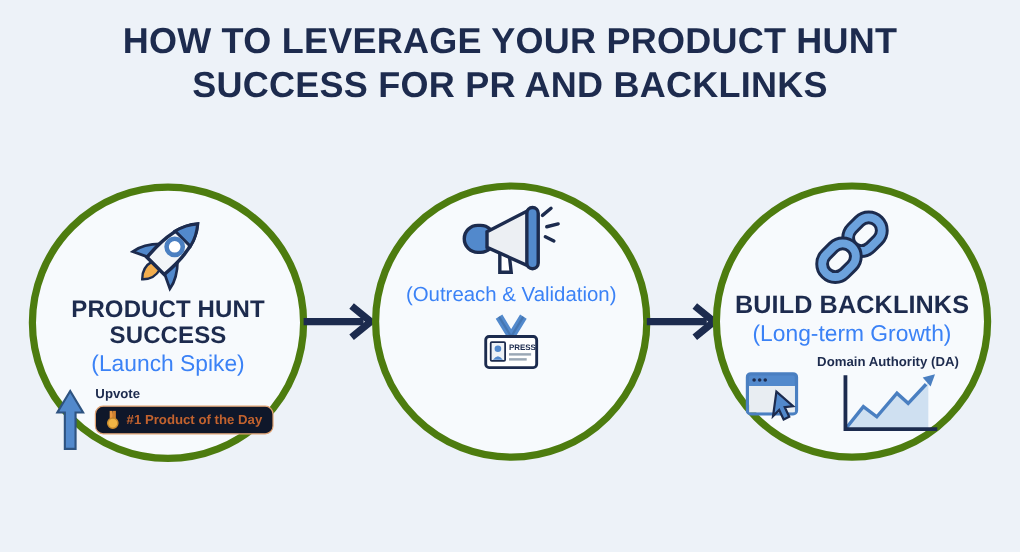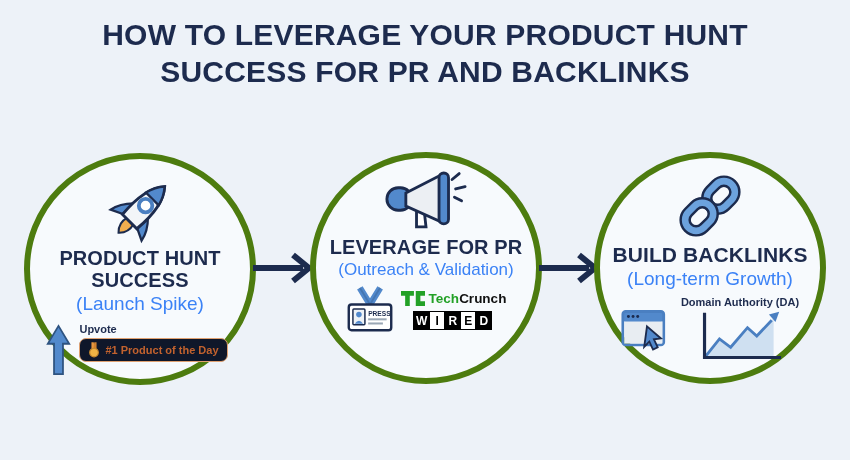--- a/index.html
+++ b/index.html
@@ -115,50 +115,33 @@
 <div class="circle" id="circle-2">
   <svg width="84" height="64" viewBox="0 0 70 54">
     <path d="M57,8 L63,3" stroke="#1c2b4e" stroke-width="2.4" stroke-linecap="round"></path>
     <path d="M60,16 L68,14" stroke="#1c2b4e" stroke-width="2.4" stroke-linecap="round"></path>
     <path d="M59,23 L65,26" stroke="#1c2b4e" stroke-width="2.4" stroke-linecap="round"></path>
     <path d="M27,30 L33,30 L35,48 L27,48 Z" fill="#ffffff" stroke="#1c2b4e" stroke-width="2.4"></path>
     <rect x="2" y="15" width="21" height="19" rx="9.5" fill="#5289cc" stroke="#1c2b4e" stroke-width="2.4"></rect>
     <path d="M18,19.5 L48,4 L48,44 L18,30.5 Z" fill="#eceff3" stroke="#1c2b4e" stroke-width="2.4"></path>
     <rect x="46" y="2.5" width="8" height="43" rx="4" fill="#5289cc" stroke="#1c2b4e" stroke-width="2.4"></rect>
   </svg>
-  <div class="step-title">LEVERAGE FOR PR</div>
   <div class="step-sub">(Outreach &amp; Validation)</div>
   <div class="logos">
     <svg width="48" height="50" viewBox="0 0 52 50">
       <path d="M15,1 L26,19 L37,1" stroke="#5289cc" stroke-width="7" fill="none"></path>
       <path d="M15,1 L26,19 L37,1" stroke="#2e5380" stroke-width="2" fill="none" opacity="0.35"></path>
       <rect x="3" y="19" width="46" height="28" rx="3" fill="#ffffff" stroke="#1c2b4e" stroke-width="2.6"></rect>
       <rect x="7.5" y="24" width="13" height="17" rx="1" fill="#eef2f6" stroke="#1c2b4e" stroke-width="1.6"></rect>
       <circle cx="14" cy="30" r="3" fill="#5289cc"></circle>
       <path d="M9.5,40 Q14,33.5 18.5,40 Z" fill="#5289cc"></path>
       <text x="24" y="31" font-size="7.2" font-weight="bold" fill="#1c2b4e">PRESS</text>
       <rect x="24" y="34" width="20" height="2.2" fill="#9aa7b5"></rect>
       <rect x="24" y="38.5" width="16" height="2.2" fill="#9aa7b5"></rect>
     </svg>
-    <div class="logos-col">
-      <div class="tc-row">
-        <svg width="24" height="17" viewBox="0 0 26 18">
-          <path d="M0,1 L14,1 L14,6 L9.5,6 L9.5,17 L4.5,17 L4.5,6 L0,6 Z" fill="#23a127"></path>
-          <path d="M16,1 L26,1 L26,6 L21,6 L21,12 L26,12 L26,17 L16,17 Z" fill="#23a127"></path>
-        </svg>
-        <span class="tc-text"><span class="tc-green">Tech</span><span class="tc-black">Crunch</span></span>
-      </div>
-      <div class="wired">
-        <span class="wired-box wired-dark">W</span>
-        <span class="wired-box wired-light">I</span>
-        <span class="wired-box wired-dark">R</span>
-        <span class="wired-box wired-light">E</span>
-        <span class="wired-box wired-dark">D</span>
-      </div>
-    </div>
   </div>
 </div>
 
 <svg class="connector" id="connector-2" viewBox="0 0 62 36">
   <path d="M2,18 L52,18" stroke="#1c2b4e" stroke-width="6" fill="none"></path>
   <path d="M42,5 L58,18 L42,31" stroke="#1c2b4e" stroke-width="6" fill="none" stroke-linejoin="miter"></path>
 </svg>
 
 <div class="circle" id="circle-3">
   <svg width="72" height="70" viewBox="0 0 64 64">

